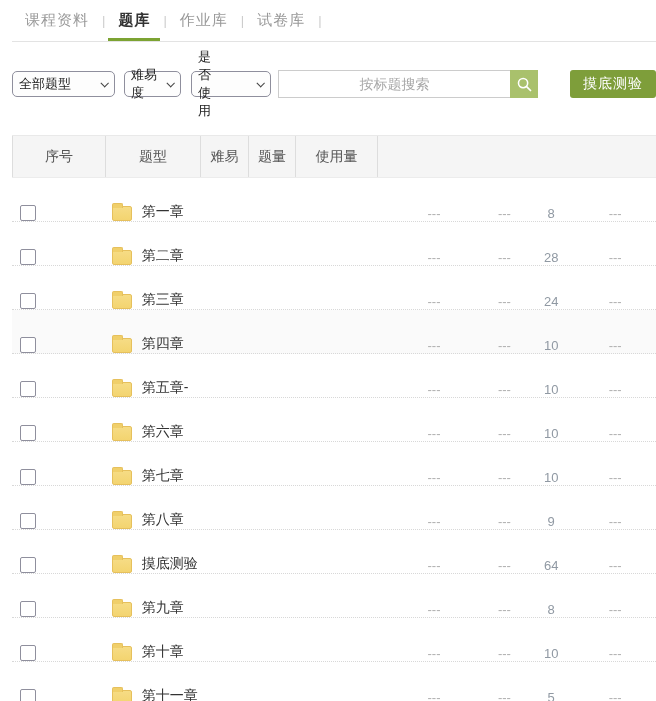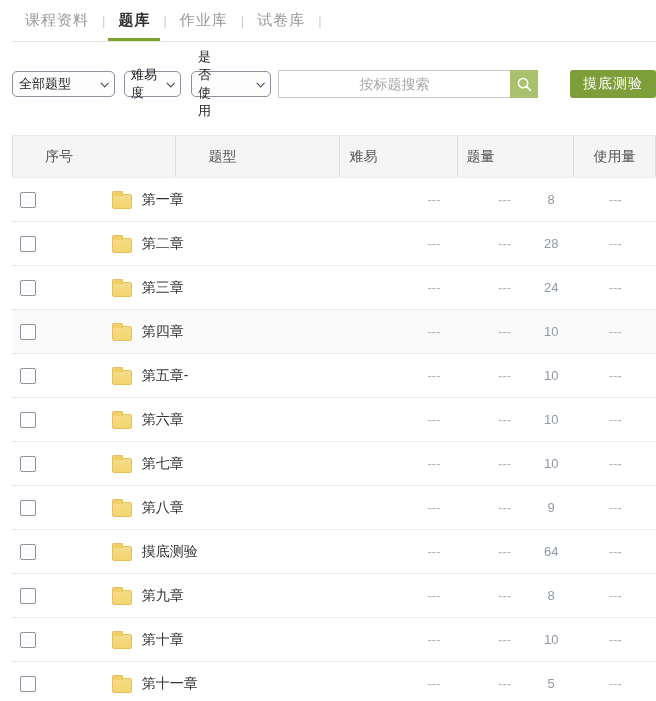--- a/index.html
+++ b/index.html
@@ -101,36 +101,36 @@
   .table{
     margin:37px 0 0 12px;
     width:644px;
   }
   .thead{
     display:flex;
     height:43px;
     background:var(--header-bg);
     border-top:1px solid #e9e9e9;
     border-bottom:1px solid #ececec;
-    font-size:14px;color:#555;justify-content:space-between;
+    font-size:14px;color:#555;
   }
   .th{
     display:flex;align-items:center;justify-content:center;
     border-left:1px solid #ddd;
     height:100%;
   }
   .th:last-child{border-right:1px solid #ddd;}
   .c0{width:93px;}
   .c1{width:288px;}
   .c2{width:95px;}
   .c3{width:48px;}
   .c4{width:47px;}
   .c5{width:83px;}
   .row{
-    display:flex;align-items:center;
+    display:flex;align-items:flex-end;
     height:44px;
     border-bottom:1px dotted #d8d8d8;
     background:#fff;
   }
   .row.hovered{background:#fafafa;}
   .cell{
     display:flex;align-items:center;justify-content:center;
     font-size:13px;color:var(--dash-gray);
   }
   .cell.count{color:#9099a3;}

